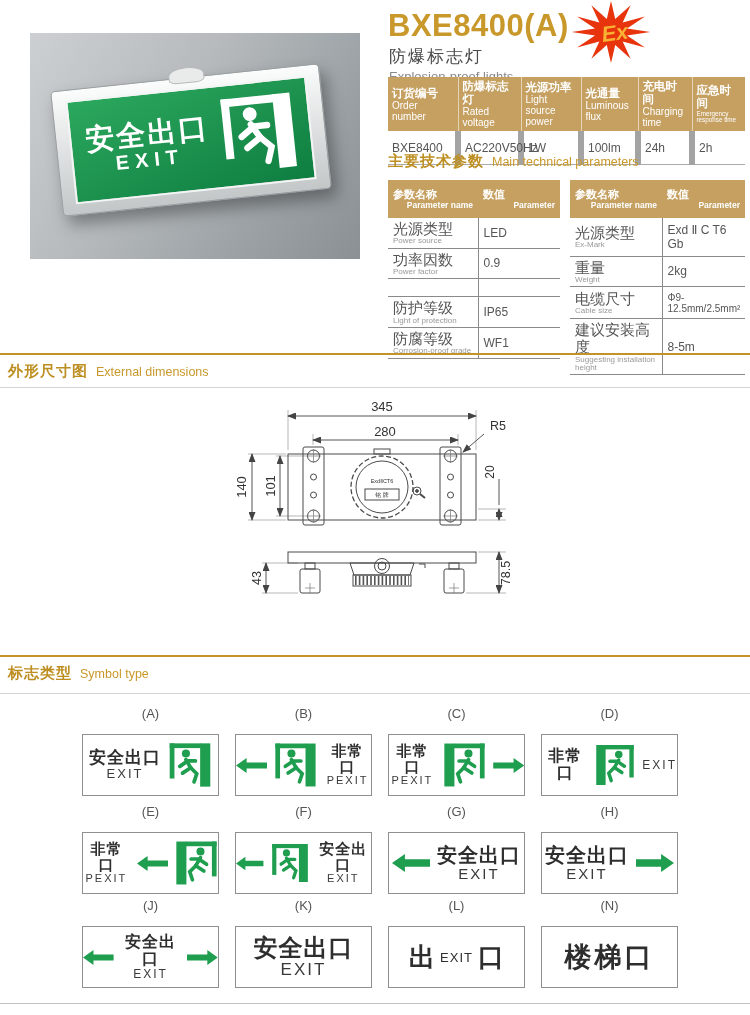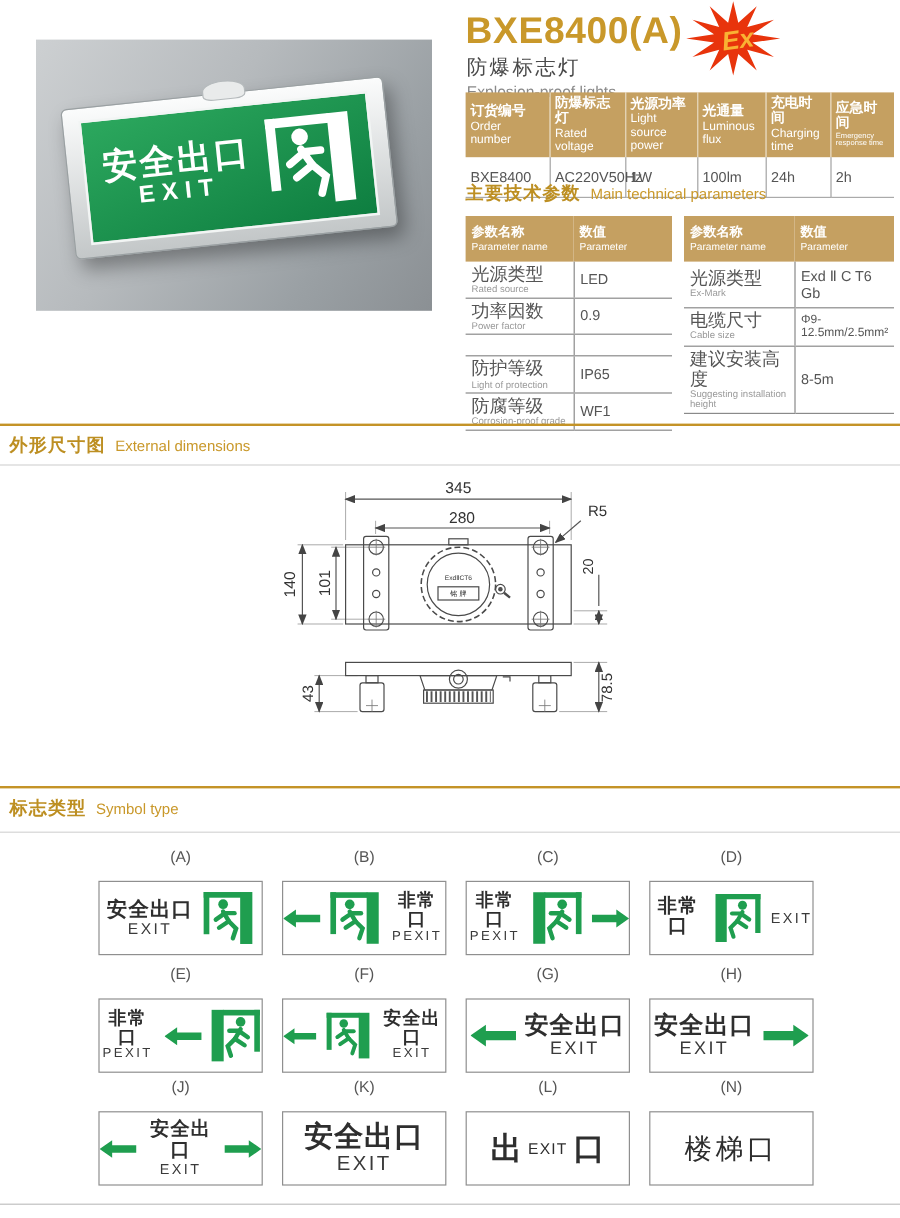--- a/index.html
+++ b/index.html
@@ -28,29 +28,29 @@
 
   
   table{border-collapse:collapse;table-layout:fixed;}
   .order-tbl{left:388px;top:77px;width:357px;}
   .order-tbl th{background:#C5A061;color:#fff;text-align:left;vertical-align:middle;
                 padding:3px 4px;border-right:1px solid rgba(255,255,255,.55);height:32px;}
   .order-tbl th .hcn{font-size:11.5px;font-weight:bold;display:block;line-height:1.15;}
   .order-tbl th .hen{font-size:10px;font-weight:normal;display:block;line-height:1.1;}
   .order-tbl th:last-child .hen{font-size:6.3px;}
   .order-tbl td{height:29px;font-size:12px;color:#555;padding:2px 4px;
-                border-bottom:1px solid #aaa;border-right:1px solid #a3a3a3;}
+                border-bottom:1px solid #aaa;border-right:6px solid #a3a3a3;}
   .order-tbl td:last-child,.order-tbl th:last-child{border-right:none;}
 
   .sec-title .cn{font-size:15px;font-weight:bold;color:#BD8F22;letter-spacing:1px;}
   .sec-title .en{font-size:12.5px;color:#C9982A;margin-left:8px;}
 
   .param-tbl th{background:#C5A061;color:#fff;text-align:left;padding:3px 5px;height:32px;vertical-align:middle;}
   .param-tbl th .hcn{font-size:11px;font-weight:bold;display:block;line-height:1.2;}
-  .param-tbl th .hen{font-size:8.5px;font-weight:normal;display:block;line-height:1.1;}
+  .param-tbl th .hen{font-size:8.5px;font-weight:bold;display:block;line-height:1.1;text-align:right;}
   .param-tbl td{border-bottom:1px solid #8a8a8a;padding:2px 5px;vertical-align:middle;}
   .param-tbl td.val{border-left:1px solid #8a8a8a;font-size:12px;color:#555;}
   .param-tbl td .ncn{font-size:15px;color:#555;display:block;line-height:1.15;}
   .param-tbl td .nen{font-size:8px;color:#999;display:block;line-height:1.05;}
   .ltbl{left:388px;top:180px;width:172px;}
   .rtbl{left:570px;top:180px;width:175px;}
   .val-small{font-size:10px !important;}
 
   .gold-line{left:0;width:750px;height:2px;background:#C49327;}
   .gray-line{left:0;width:750px;height:1px;background:#d5d5d5;}
@@ -68,21 +68,21 @@
   .stxt .cn{font-weight:600;letter-spacing:1px;}
   .stxt .en{letter-spacing:2px;color:#3a3a3a;}
   .green{color:#1F9E4F;}
   .flip{transform:scaleX(-1);}
   .man{height:46px;width:44px;}
   .arrow-s{width:32px;height:17px;}
   .arrow-m{width:38px;height:20px;}
   .c1{left:82px;} .c2{left:235px;} .c3{left:388px;} .c4{left:541px;}
   .r1{top:706px;} .r2{top:804px;} .r3{top:898px;}
   .fs17{font-size:17px;} .fs15c{font-size:15px;} .fs16{font-size:16px;} .fs20{font-size:20px;}
-  .fs24{font-size:24px;} .fs26{font-size:26px;font-weight:600;} .fs27{font-size:23px;font-weight:400;letter-spacing:3px;}
+  .fs24{font-size:24px;} .fs26{font-size:26px;font-weight:600;} .fs27{font-size:27px;font-weight:700;letter-spacing:3px;}
   .fs13{font-size:13px;} .fs11{font-size:11px;} .fs12{font-size:12px;} .fs15e{font-size:15px;} .fs17e{font-size:17px;}
 </style>
 </head>
 <body>
 
 <svg width="0" height="0" style="position:absolute" aria-hidden="true">
   <defs>
     <symbol id="doorman" viewBox="0 0 64 68">
       <g fill="currentColor">
         <rect x="2" y="2" width="46" height="7"></rect>
@@ -192,21 +192,21 @@
             <span class="hen">Parameter name</span>
           </th>
         <th>
             <span class="hcn">数值</span>
             <span class="hen">Parameter</span>
           </th>
         </tr>
     <tr style="height:28px">
           <td>
             <span class="ncn">光源类型</span>
-            <span class="nen">Rated source</span>
+            <span class="nen">Power source</span>
           </td>
           <td class="val">LED</td>
         </tr>
     <tr style="height:26px">
           <td>
             <span class="ncn">功率因数</span>
             <span class="nen">Power factor</span>
           </td>
           <td class="val">0.9</td>
         </tr>
@@ -248,20 +248,27 @@
             <span class="hcn">数值</span>
             <span class="hen">Parameter</span>
           </th>
         </tr>
     <tr style="height:38px">
           <td>
             <span class="ncn">光源类型</span>
             <span class="nen">Ex-Mark</span>
           </td>
           <td class="val">Exd Ⅱ C T6 Gb</td>
+        </tr>
+    <tr style="height:26px">
+          <td>
+            <span class="ncn">重量</span>
+            <span class="nen">Weight</span>
+          </td>
+          <td class="val">2kg</td>
         </tr>
     <tr style="height:32px">
           <td>
             <span class="ncn">电缆尺寸</span>
             <span class="nen">Cable size</span>
           </td>
           <td class="val val-small">Φ9-12.5mm/2.5mm²</td>
         </tr>
     <tr style="height:45px">
           <td>

